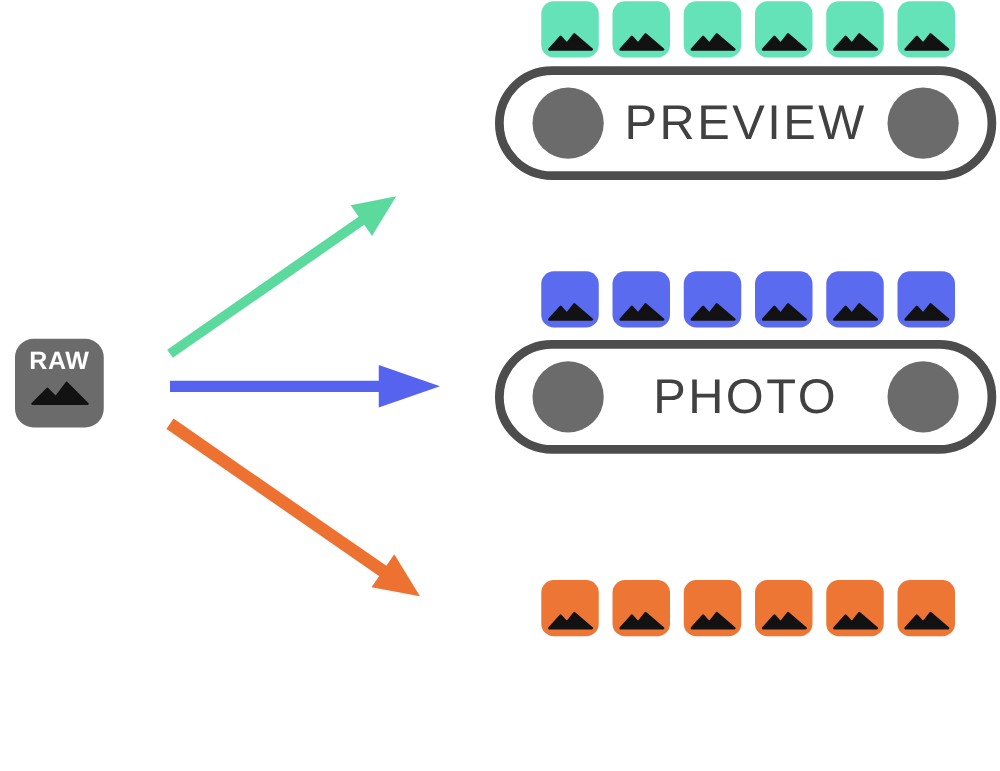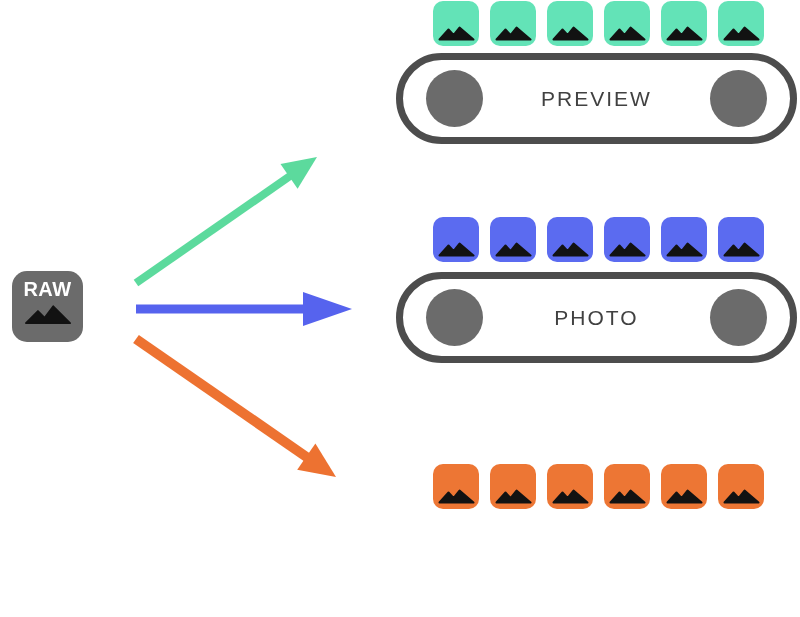--- a/index.html
+++ b/index.html
@@ -57,21 +57,21 @@
     padding: 0 23px;
   }
   #capsule-preview { top: 53px; }
   #capsule-photo   { top: 272px; }
   #capsule-record  { top: 522px; }
   .roller {
     width: 57px; height: 57px; border-radius: 50%;
     background: var(--roller_gray); flex: 0 0 auto;
   }
   .cap-label {
-    font-size: 21px; font-weight: 400;
+    font-size: 39px; font-weight: 400;
     letter-spacing: 2px; color: var(--label_text);
     user-select: none;
   }
 </style>
 </head>
 <body>
 
 <div class="canvas">
 
   <svg class="arrows-layer" viewBox="0 0 800 617" aria-hidden="true">

